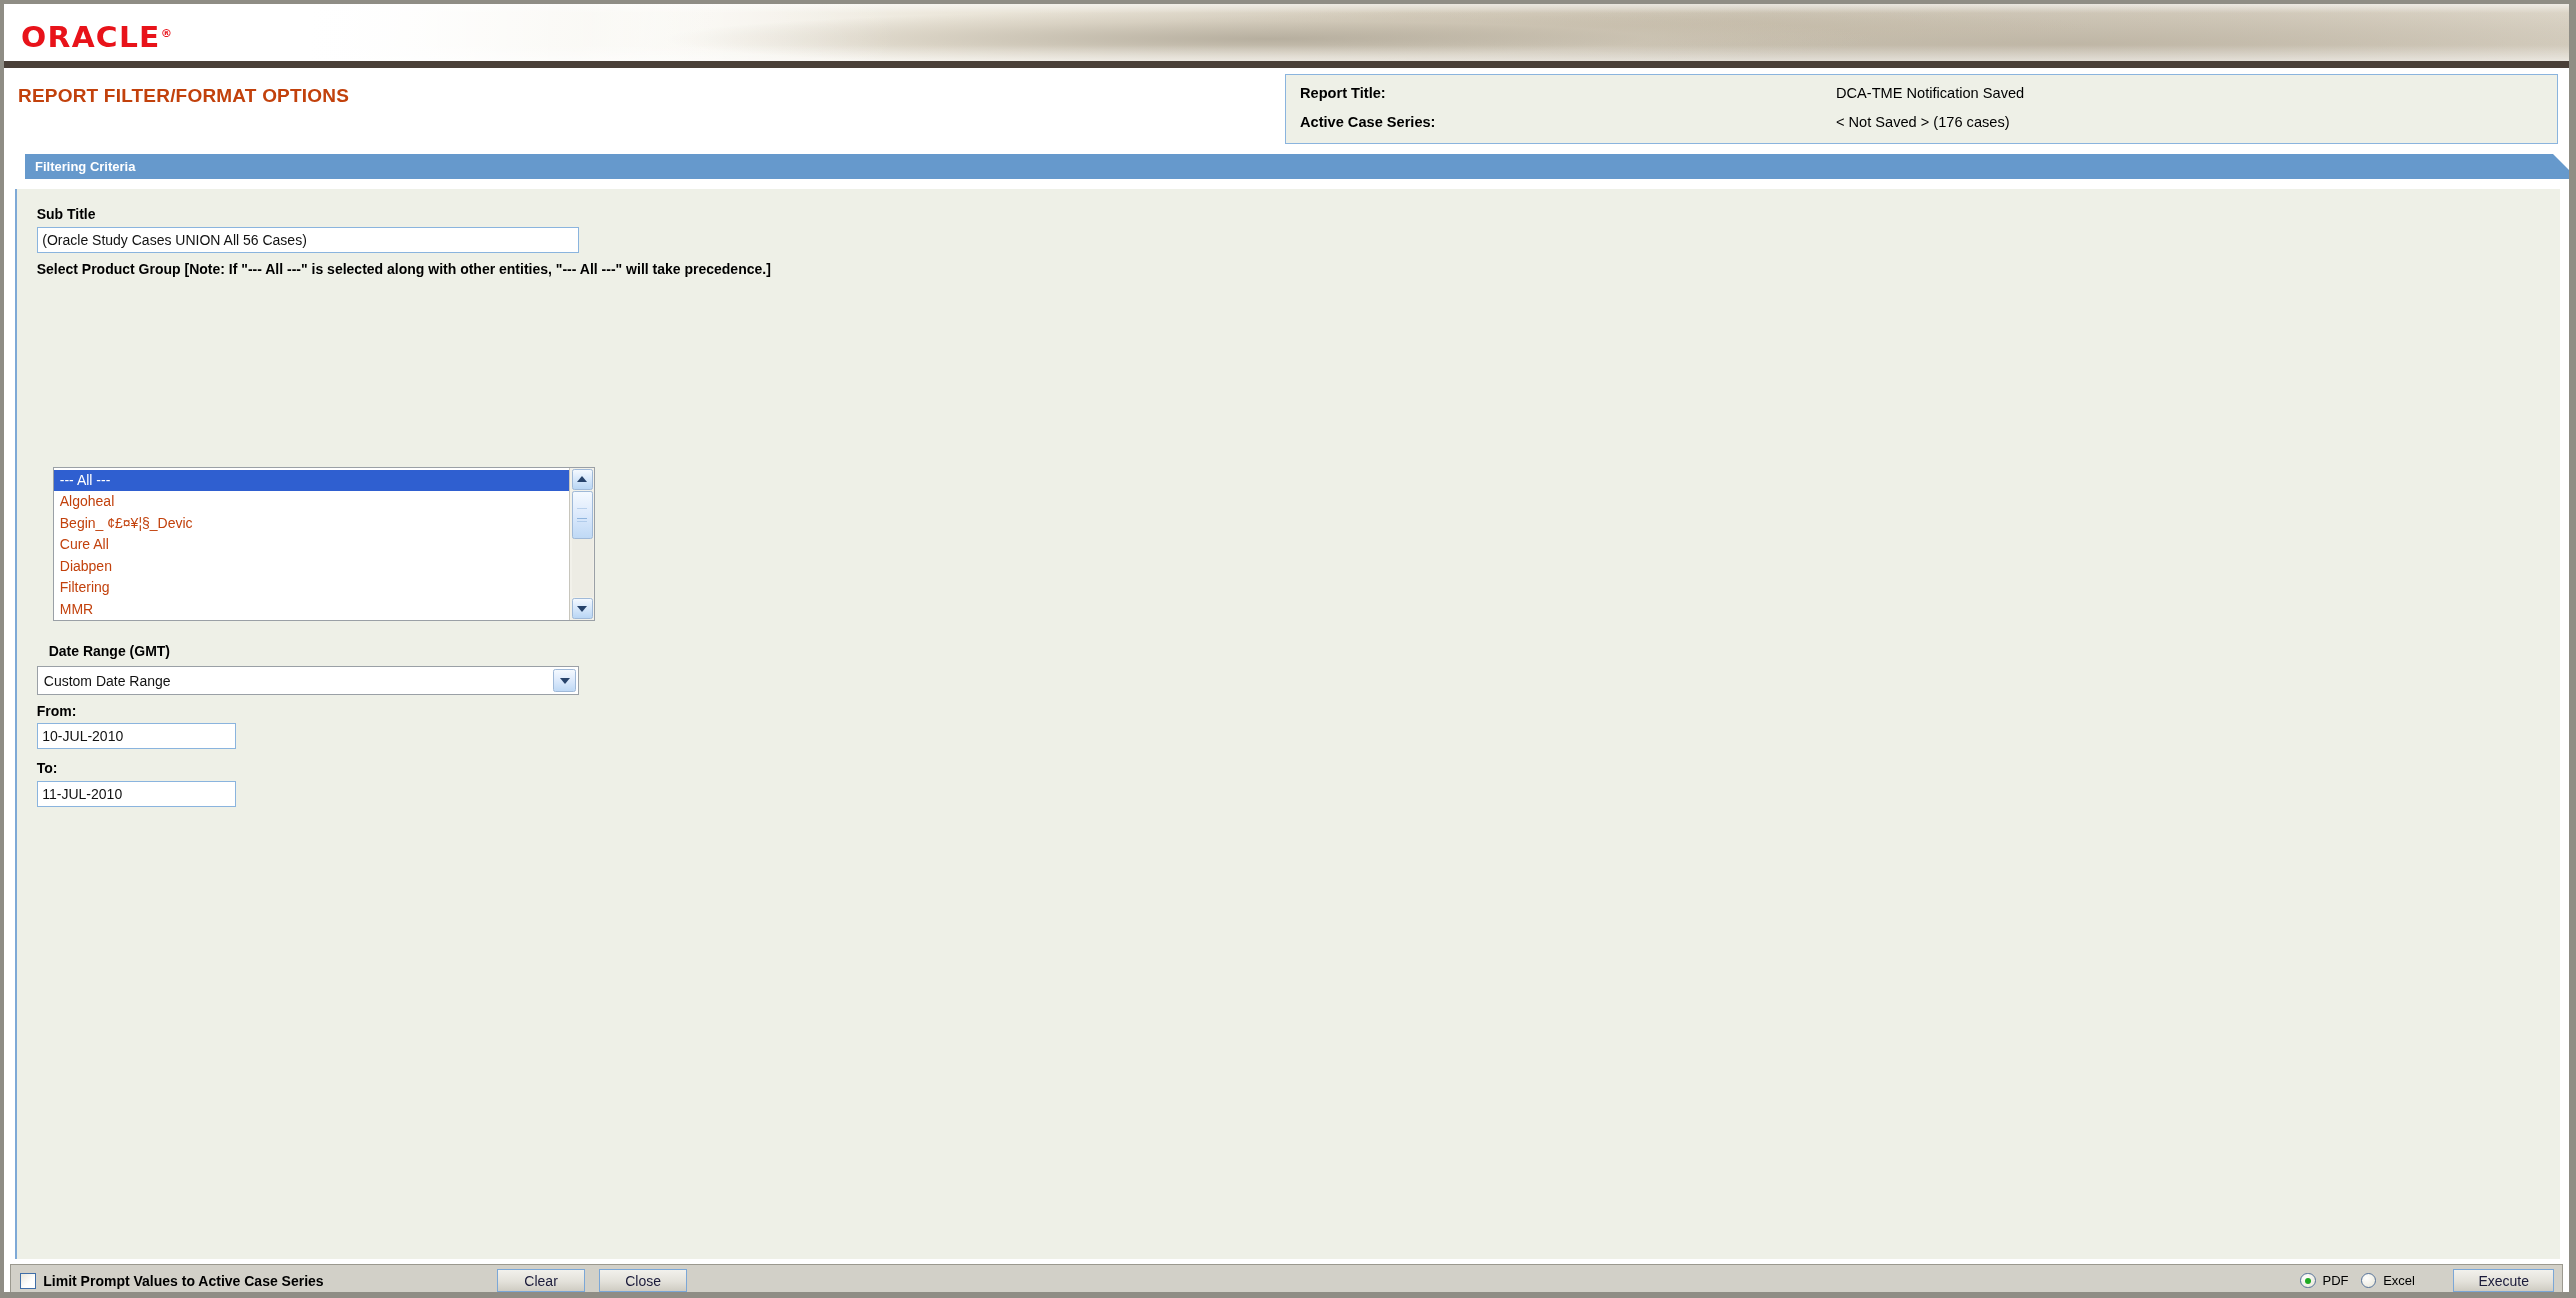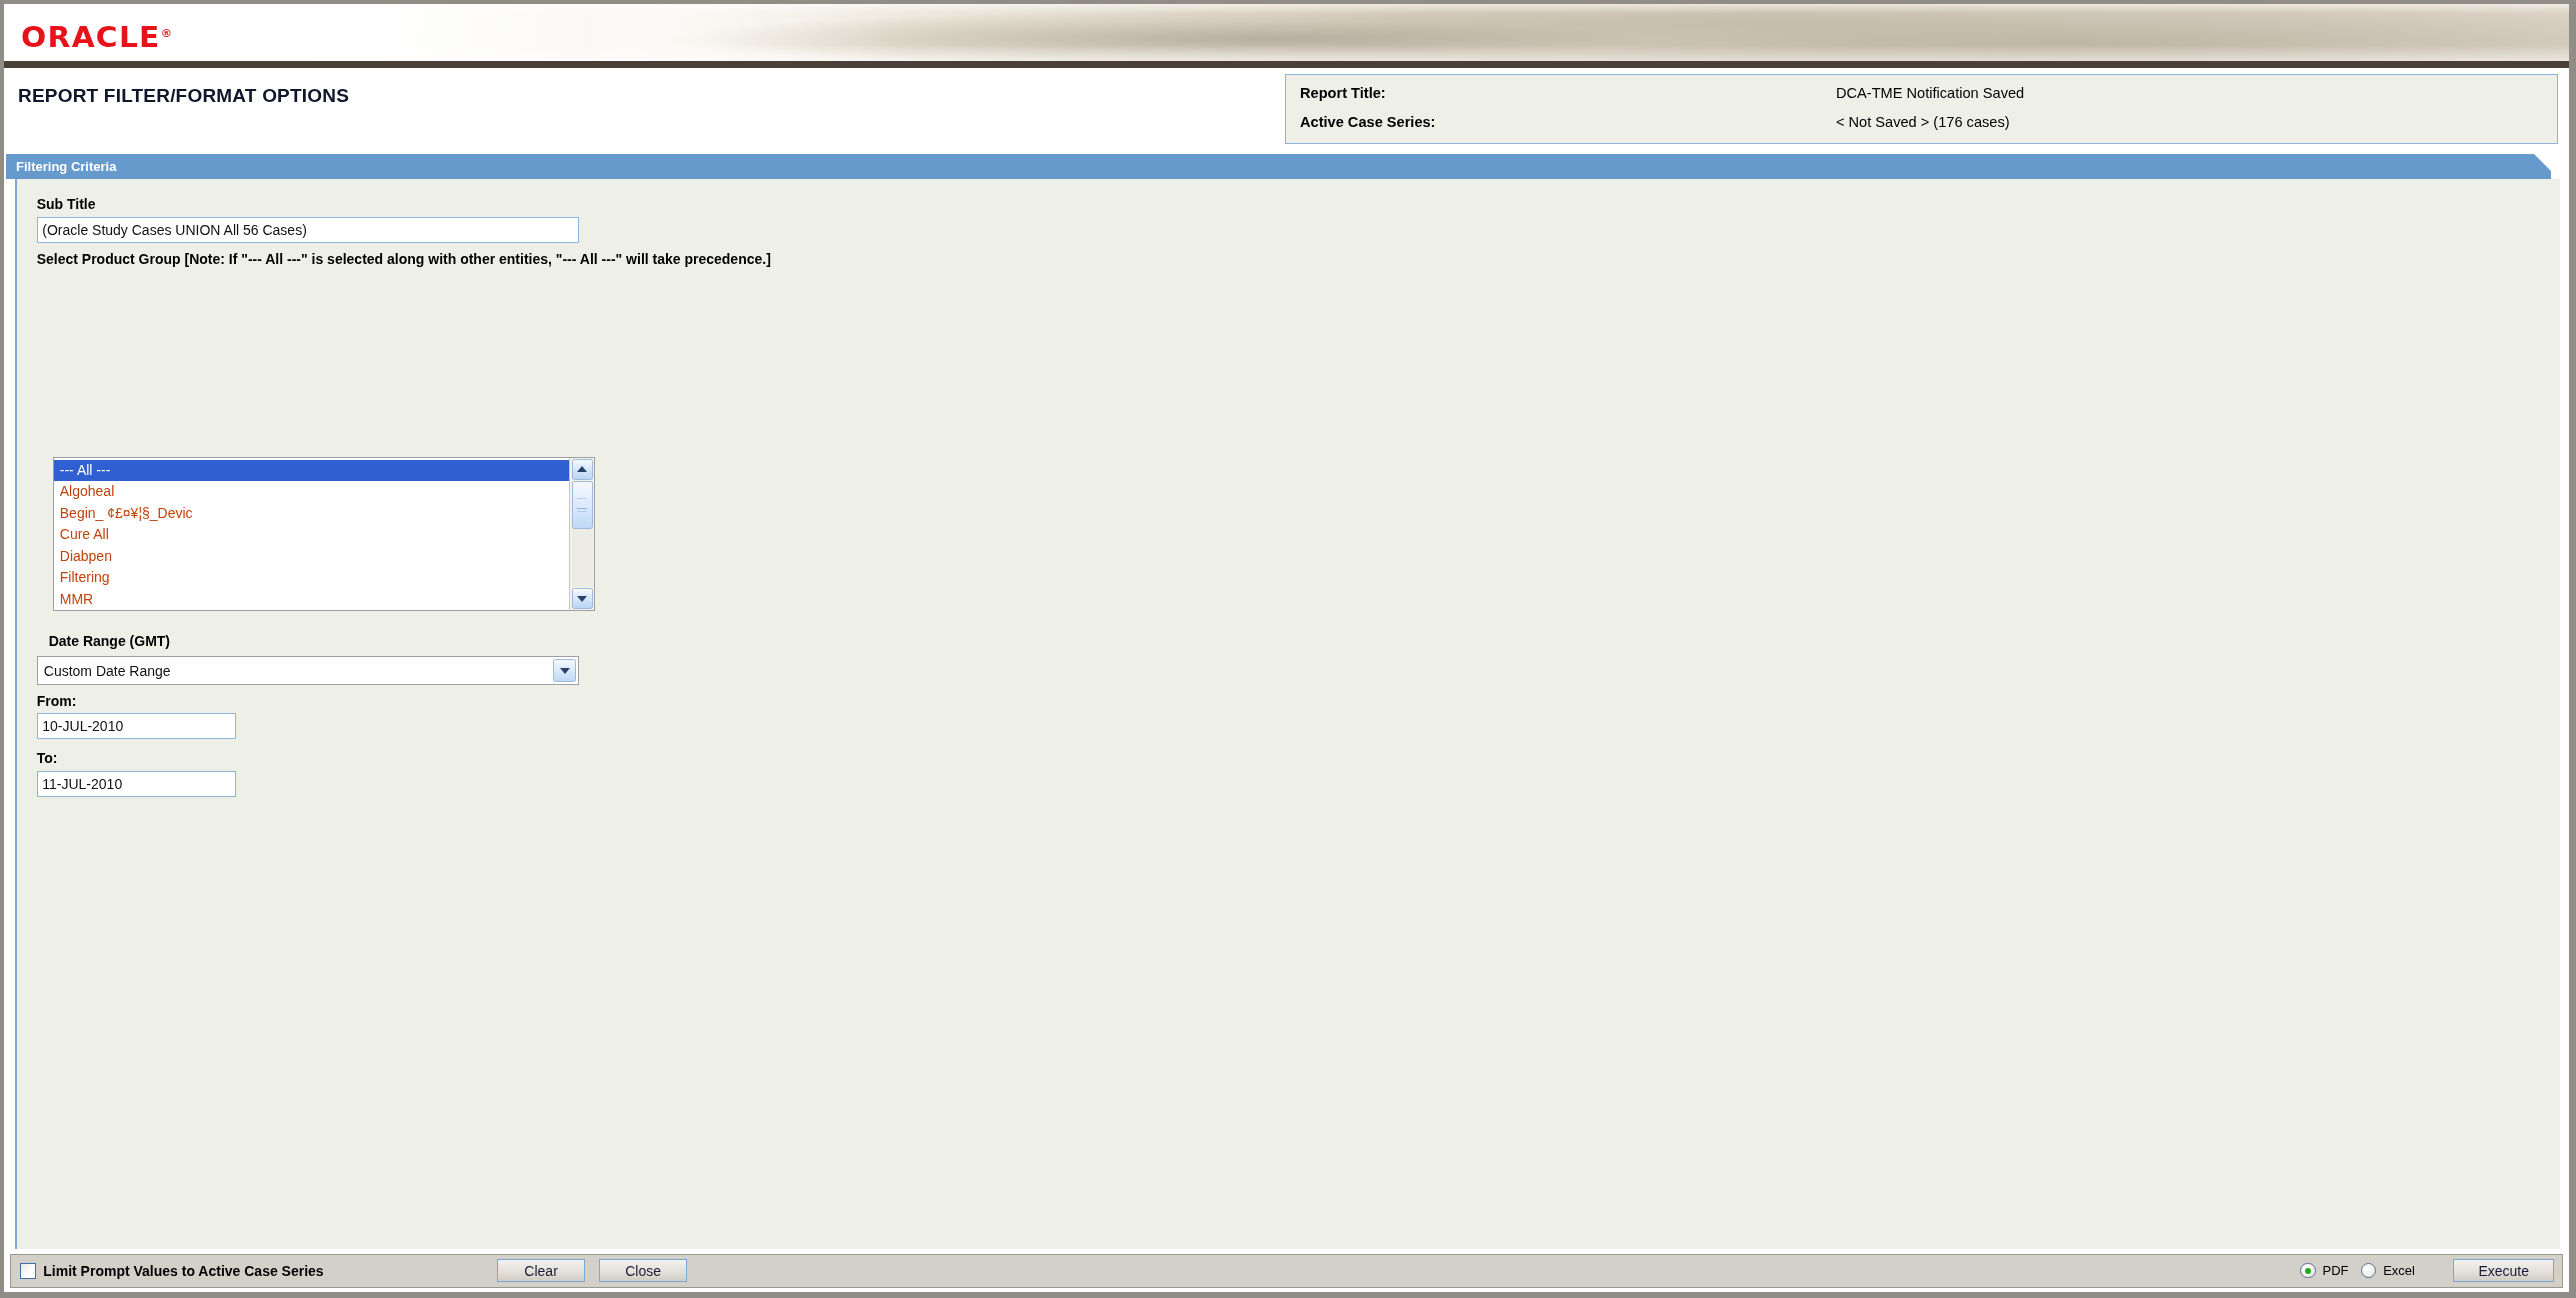--- a/index.html
+++ b/index.html
@@ -72,21 +72,21 @@
   .header-strip {
     position: relative;
     height: 86px;
     background: #ffffff;
   }
   .page-title {
     position: absolute;
     left: 14px; top: 17px;
     font-size: 19px;
     font-weight: bold;
-    color: #0f172a;
+    color: #c2410c;
     letter-spacing: 0.2px;
   }
   .report-box {
     position: absolute;
     left: 1281px; top: 6.1px;
     width: 1273px; height: 70px;
     background: #eef0e7;
     border: 1.5px solid #8ab4de;
   }
   .report-row {
@@ -102,23 +102,23 @@
   .report-label { position: absolute; left: 14px; white-space: nowrap; }
   .report-value {
     position: absolute; left: 550px;
     font-weight: normal;
     white-space: nowrap;
   }
 
   
   .section-bar-wrap {
     position: relative;
-    height: 25px;
-    background: #ffffff;
-    padding-left: 2px;
+    height: 35px;
+    background: #ffffff;
+    padding-left: 21px;
   }
   .section-bar {
     position: relative;
     height: 25px;
     width: 2545px;
     background: #6699cc;
     clip-path: polygon(0 0, calc(100% - 17px) 0, 100% 17px, 100% 100%, 0 100%);
   }
   .section-bar-label {
     position: absolute;

